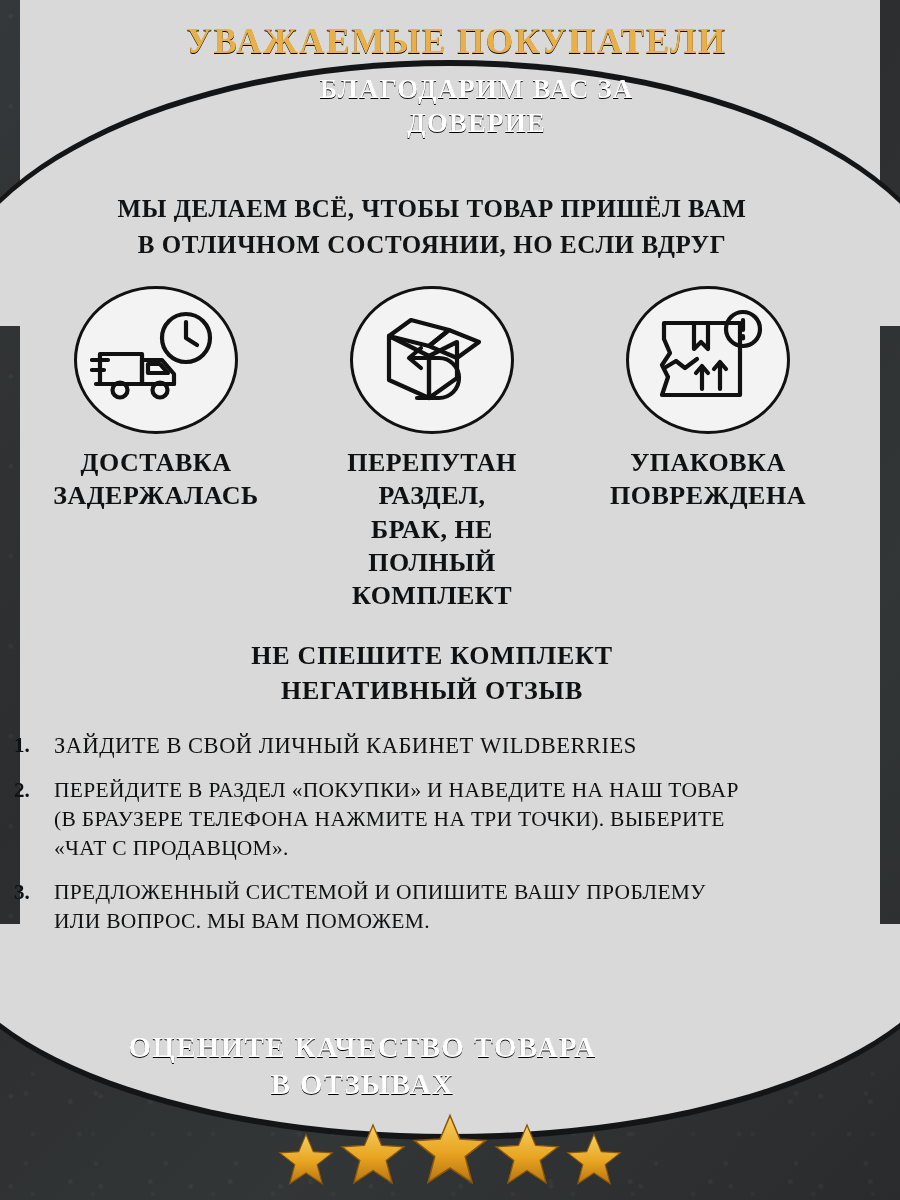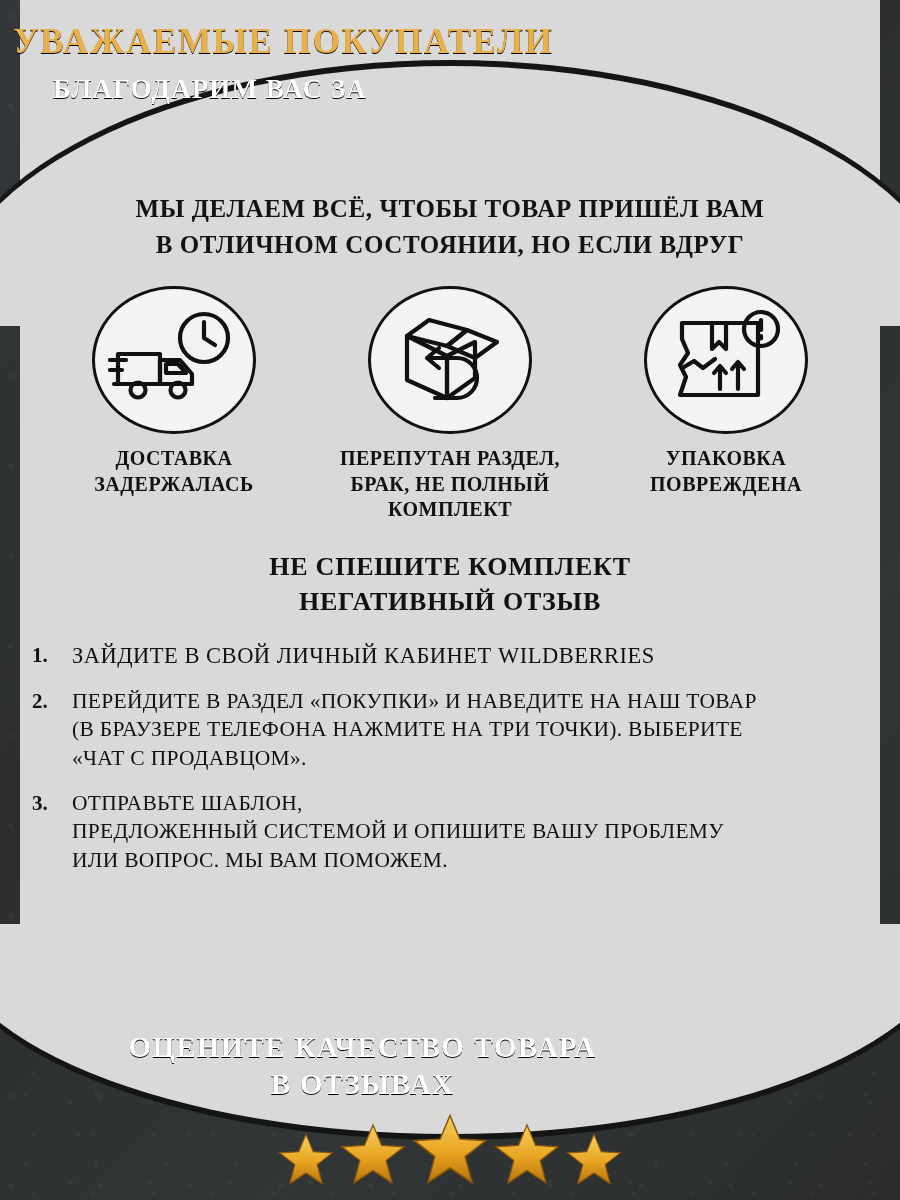--- a/index.html
+++ b/index.html
@@ -44,20 +44,21 @@
     left: -60px; top: 60px;
     width: 1020px; height: 260px;
     background: #141516;
     border-radius: 50% 50% 0 0 / 100% 100% 0 0;
   }
 
   .header-text {
     position: absolute;
     left: 0; top: 20px;
     width: 900px;
+    text-align: center;
     z-index: 5;
     padding-left: 13px;
   }
   .header-title {
     font-size: 35px;
     font-weight: bold;
     letter-spacing: 1.6px;
     color: #e8b04b;
     text-shadow: 0 1px 0 #000;
     line-height: 1.25;
@@ -76,21 +77,21 @@
   
   .panel {
     position: absolute;
     left: 20px; top: 0;
     width: 860px; height: 990px;
     background: #d9d9d9;
     z-index: 1;
   }
   .panel-inner {
     position: absolute;
-    left: 20px; top: 175px;
+    left: 2px; top: 175px;
     width: 860px;
     z-index: 3;
     padding: 0 6px;
     text-align: center;
   }
 
   .lead {
     font-size: 25px;
     font-weight: bold;
     color: #121314;
@@ -111,21 +112,21 @@
     width: 164px; height: 148px;
     margin: 0 auto;
     border: 3px solid #111;
     border-radius: 50%;
     background: #f3f3f3;
     display: flex; align-items: center; justify-content: center;
     overflow: hidden;
   }
   .icon-caption {
     margin-top: 12px;
-    font-size: 20px;
+    font-size: 26px;
     font-weight: bold;
     color: #101112;
     letter-spacing: 0.5px;
     line-height: 1.28;
   }
 
   .no-rush {
     margin-top: 26px;
     font-size: 26px;
     font-weight: bold;
@@ -220,20 +221,21 @@
 
   <div class="top-band">
     <div class="curve-outline"></div>
     <div class="curve"></div>
   </div>
 
   <div class="header-text">
     <div class="header-title">УВАЖАЕМЫЕ ПОКУПАТЕЛИ</div>
     <div class="header-sub">
       <div>БЛАГОДАРИМ ВАС ЗА</div>
+      <div>ДОВЕРИЕ</div>
     </div>
   </div>
 
   <div class="panel-inner">
 
     <div class="lead">
       <div>МЫ ДЕЛАЕМ ВСЁ, ЧТОБЫ ТОВАР ПРИШЁЛ ВАМ</div>
       <div>В ОТЛИЧНОМ СОСТОЯНИИ, НО ЕСЛИ ВДРУГ</div>
     </div>
 
@@ -343,21 +345,20 @@
         <div class="step-text">
           <div>ПЕРЕЙДИТЕ В РАЗДЕЛ «ПОКУПКИ» И НАВЕДИТЕ НА НАШ ТОВАР</div>
           <div>(В БРАУЗЕРЕ ТЕЛЕФОНА НАЖМИТЕ НА ТРИ ТОЧКИ). ВЫБЕРИТЕ</div>
           <div>«ЧАТ С ПРОДАВЦОМ».</div>
         </div>
       </div>
 
       <div class="step">
         <div class="step-num">3.</div>
         <div class="step-text">
-          <div>ОТПРАВЬТЕ ШАБЛОН,</div>
           <div>ПРЕДЛОЖЕННЫЙ СИСТЕМОЙ И ОПИШИТЕ ВАШУ ПРОБЛЕМУ</div>
           <div>ИЛИ ВОПРОС. МЫ ВАМ ПОМОЖЕМ.</div>
         </div>
       </div>
 
     </div>
   </div>
 
   <div class="bottom-band">
     <div class="curve-outline"></div>

